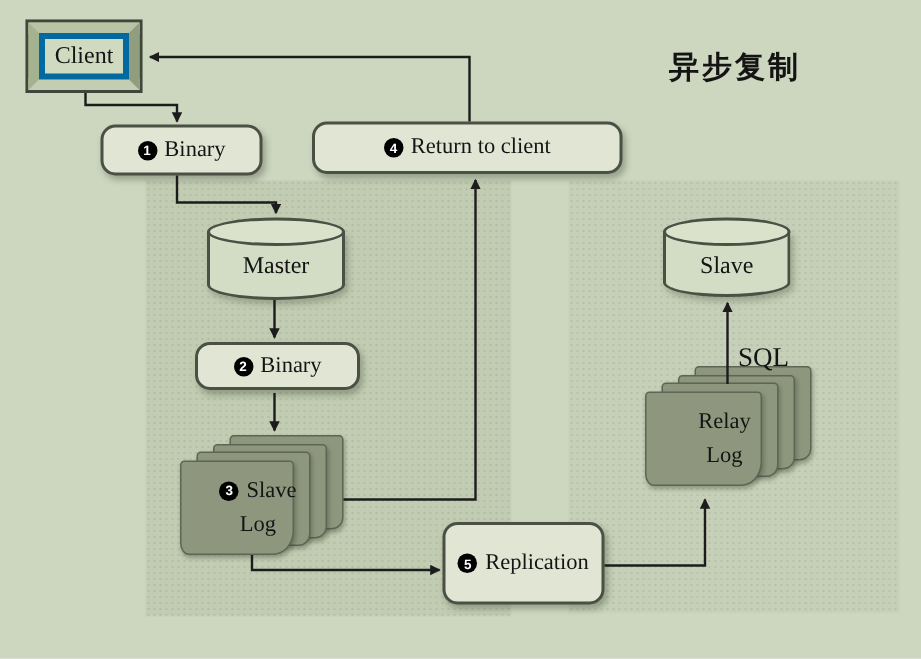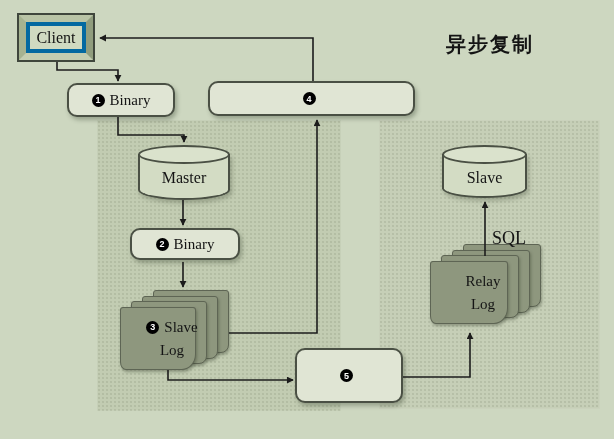--- a/index.html
+++ b/index.html
@@ -132,29 +132,31 @@
     </div>
   </div>
 
   <div class="stepbox" id="box-commit">
     <span class="num">1</span>
     <span>Binary</span>
   </div>
 
   <div class="stepbox" id="box-return">
     <span class="num">4</span>
+    <span>Return to client</span>
   </div>
 
   <div class="stepbox" id="box-execute">
     <span class="num">2</span>
     <span>Binary</span>
   </div>
 
   <div class="stepbox" id="box-replication">
     <span class="num">5</span>
+    <span>Replication</span>
   </div>
 
   <div class="cyl" id="cyl-master">
     <div class="cyl-body"></div>
     <div class="cyl-top"></div>
     <div class="cyl-label">Master</div>
   </div>
 
   <div class="cyl" id="cyl-slave">
     <div class="cyl-body"></div>

